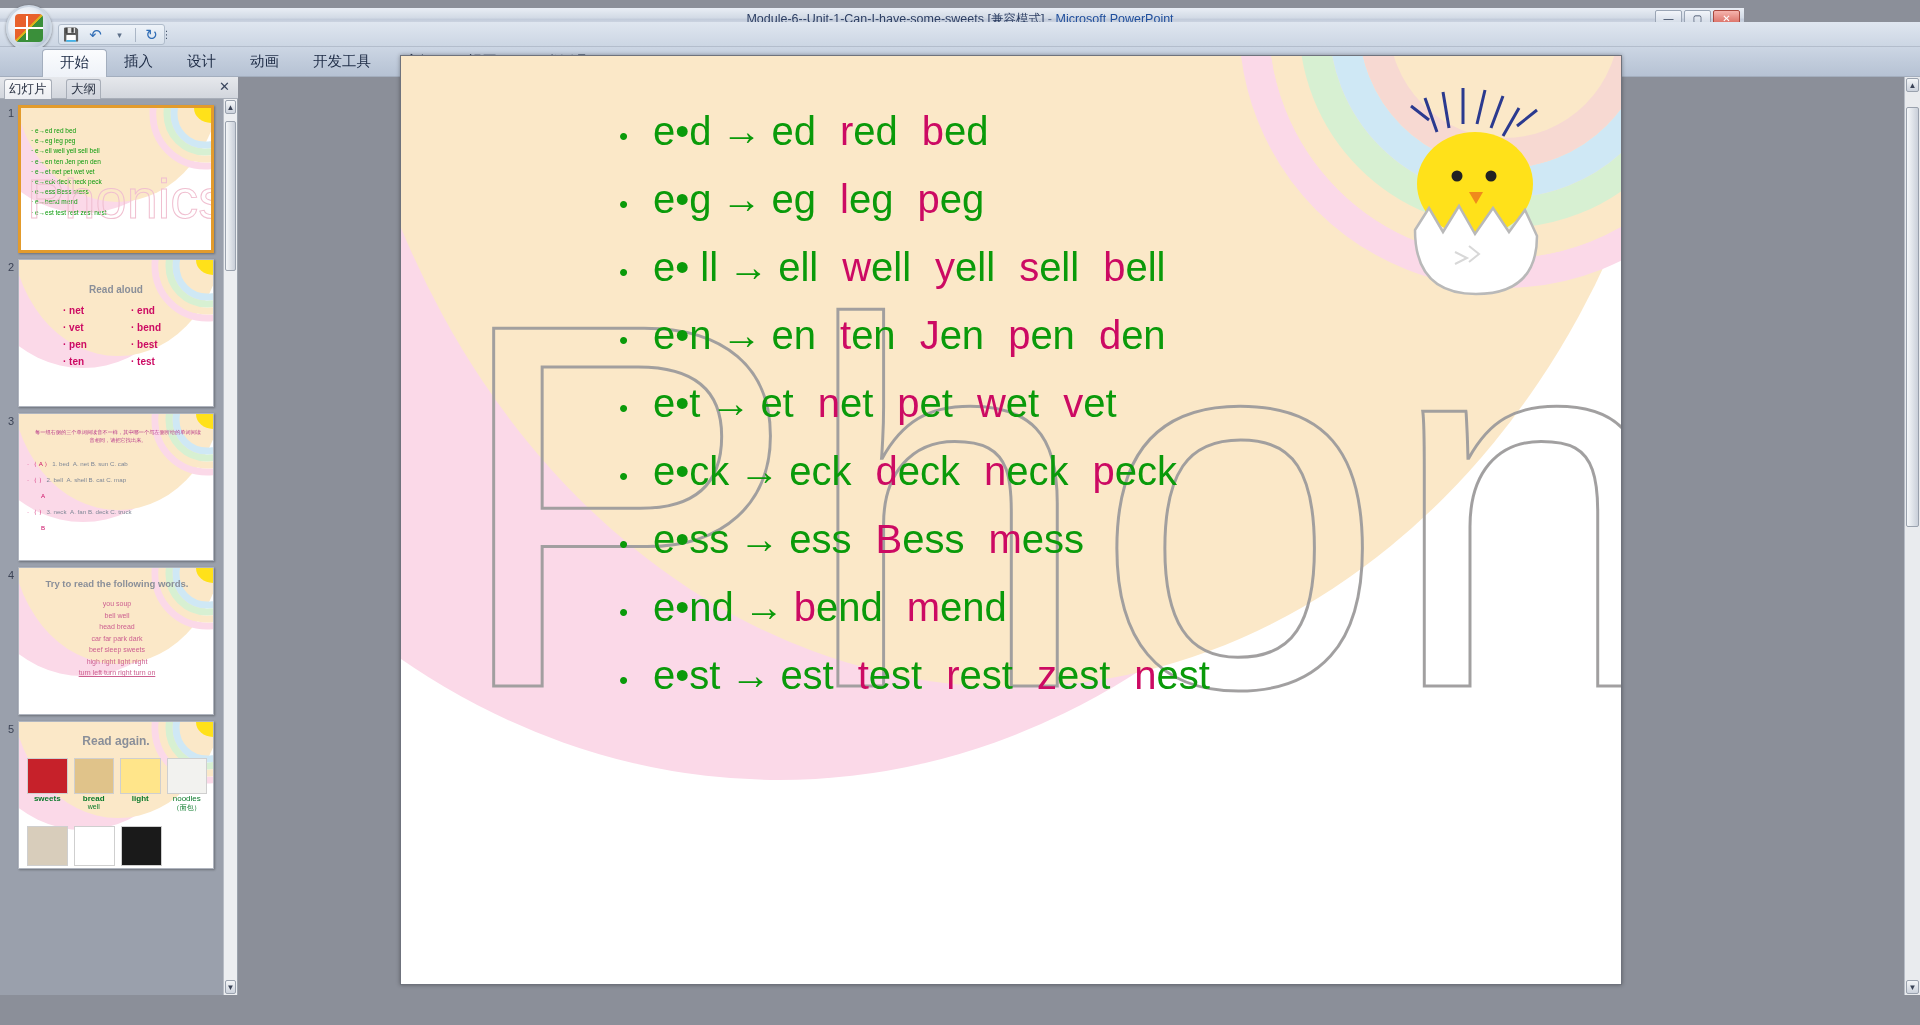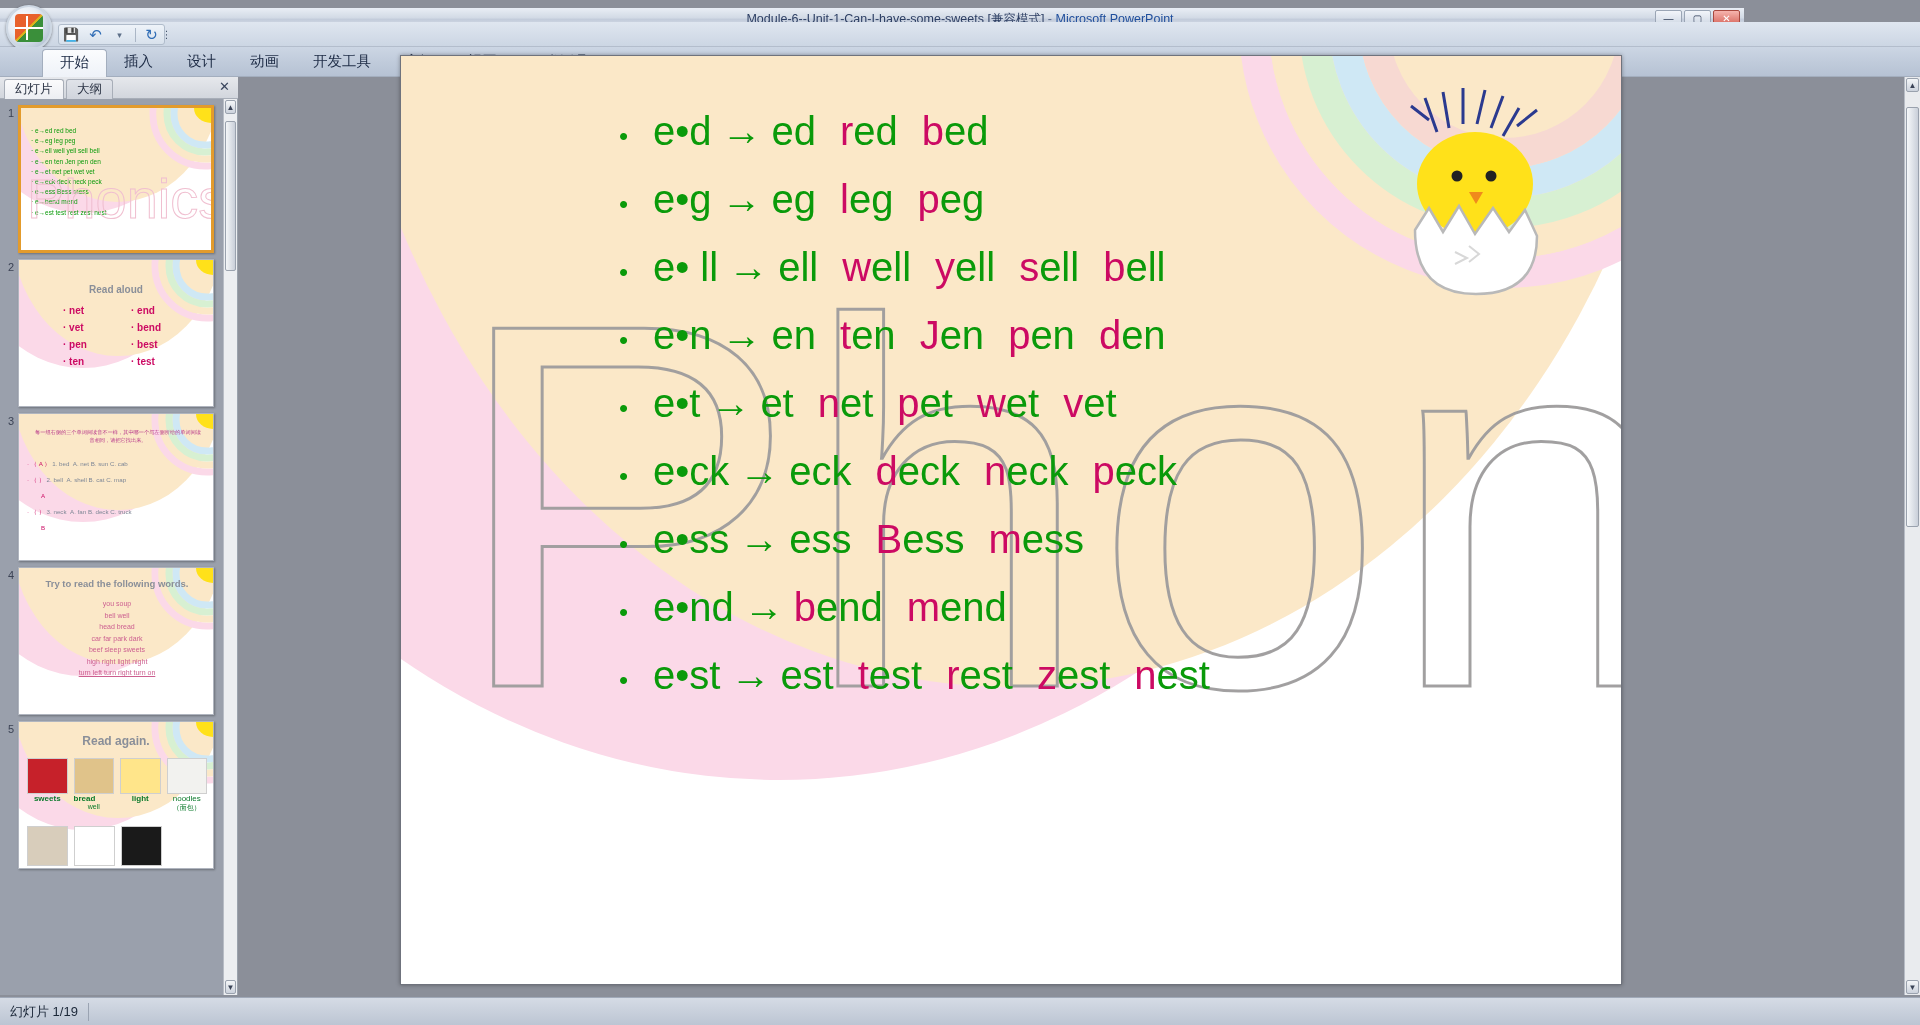--- a/index.html
+++ b/index.html
@@ -81,21 +81,21 @@
 
   
   .leftpane{
     position:absolute; left:0; top:77px; width:238px; height:918px;
     background:#f4f4f4; border-right:1px solid #9aa2ad;
   }
   .pane-tabs{ position:absolute; left:0; top:0; width:238px; height:22px;
     background:linear-gradient(180deg,#e6e8ec,#d2d6dd); border-bottom:1px solid #a8aeb8; }
   .ptab{
     position:absolute; top:2px; height:20px; line-height:19px; font-size:12.5px; color:#2b3344;
-    padding:0 10px; border:1px solid #a8aeb8; border-bottom:none;
+    padding:0 4px; border:1px solid #a8aeb8; border-bottom:none;
     border-radius:3px 3px 0 0; transform:skewX(0deg);
   }
   .ptab.on{ left:4px; background:linear-gradient(180deg,#fbfbfc,#eceef2); }
   .ptab.off{ left:66px; background:linear-gradient(180deg,#e0e3e9,#d0d4dc); }
   .pane-close{
     position:absolute; right:6px; top:3px; width:15px; height:15px;
     font-size:13px; line-height:14px; text-align:center; color:#39455c;
   }
   .thumbs{ position:absolute; left:0; top:22px; width:224px; height:896px; overflow:hidden; background:#9aa0ac; }
   .thumb-row{ position:relative; margin:6px 0 0 0; display:flex; align-items:flex-start; }
@@ -401,21 +401,21 @@
             </div>
             <div style="position: absolute; inset: 0px;">
               <div class="th-title th-gray" style="top:12px;font-size:12px">Read again.</div>
               <div style="position:absolute;left:8px;top:36px;width:180px;display:flex;gap:6px">
                 <div style="width:41px">
                   <div style="height:36px;background:#c6212a;border:1px solid #cfcfcf"></div>
                   <div style="font-size:8px;font-weight:bold;color:#0a7a2a;text-align:center">sweets</div>
                 </div>
                 <div style="width:41px">
                   <div style="height:36px;background:#e0c38a;border:1px solid #cfcfcf"></div>
-                  <div style="font-size:8px;font-weight:bold;color:#0a7a2a;text-align:left">bread</div>
+                  <div style="font-size:8px;font-weight:bold;color:#0a7a2a;text-align:center">bread</div>
                   <div style="font-size:7px;color:#0a7a2a;text-align:center">well</div>
                 </div>
                 <div style="width:41px">
                   <div style="height:36px;background:#ffe58a;border:1px solid #cfcfcf"></div>
                   <div style="font-size:8px;font-weight:bold;color:#0a7a2a;text-align:center">light</div>
                 </div>
                 <div style="width:41px">
                   <div style="height:36px;background:#f2f2ef;border:1px solid #cfcfcf"></div>
                   <div style="font-size:8px;font-weight:normal;color:#0a7a2a;text-align:center">noodles</div>
                   <div style="font-size:7px;color:#0a7a2a;text-align:center">（面包）</div>
@@ -585,18 +585,14 @@
 
     </div>
 
     <div class="mscroll">
       <div class="sb-arrow" style="top:1px;width:13px">▲</div>
       <div class="mthumb"></div>
       <div class="sb-arrow" style="bottom:1px;width:13px">▼</div>
     </div>
   </div>
 
-  <div class="status">
-    <div class="status-text">幻灯片 1/19</div>
-    <div class="status-sep"></div>
-  </div>
 
 </div>
 
 </body></html>

